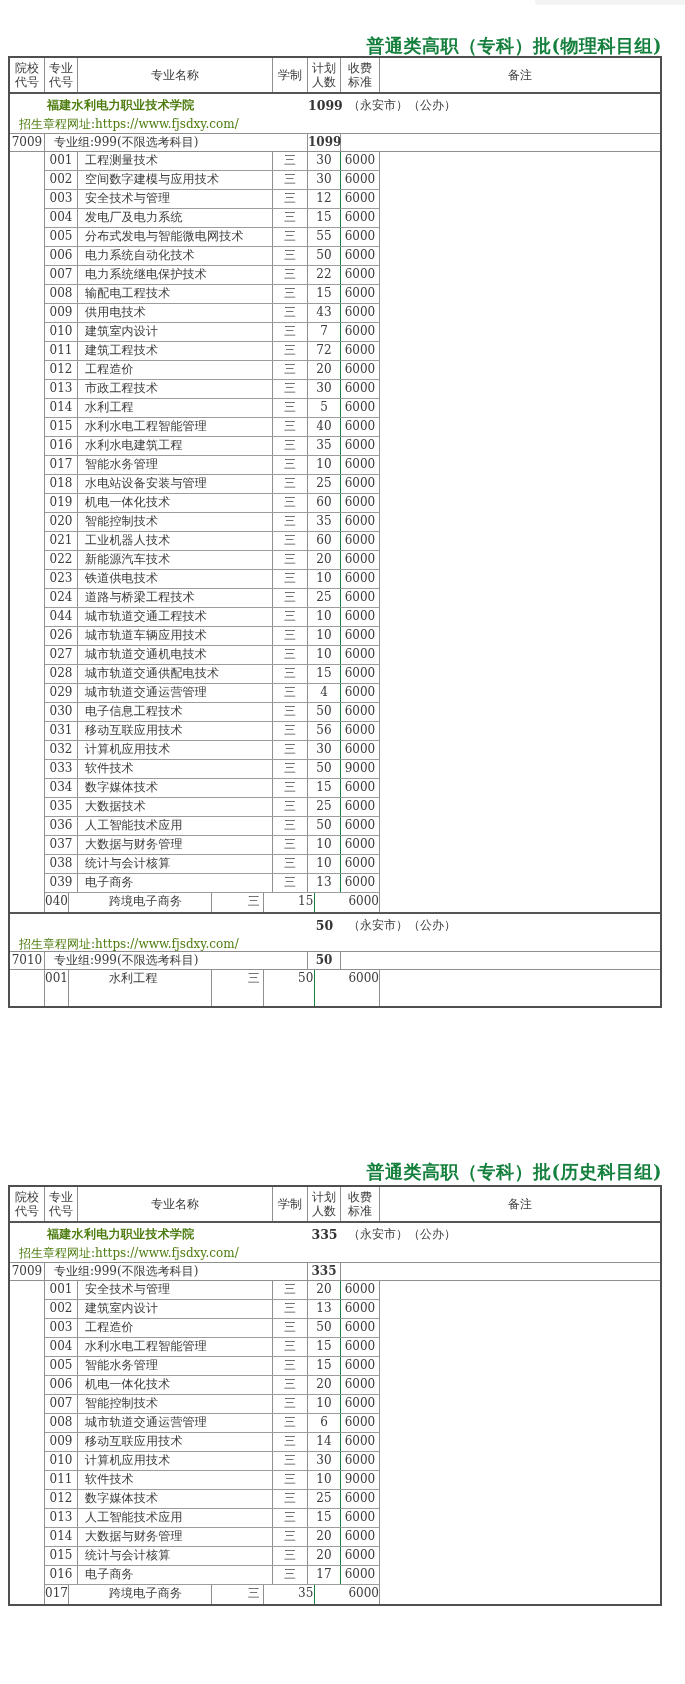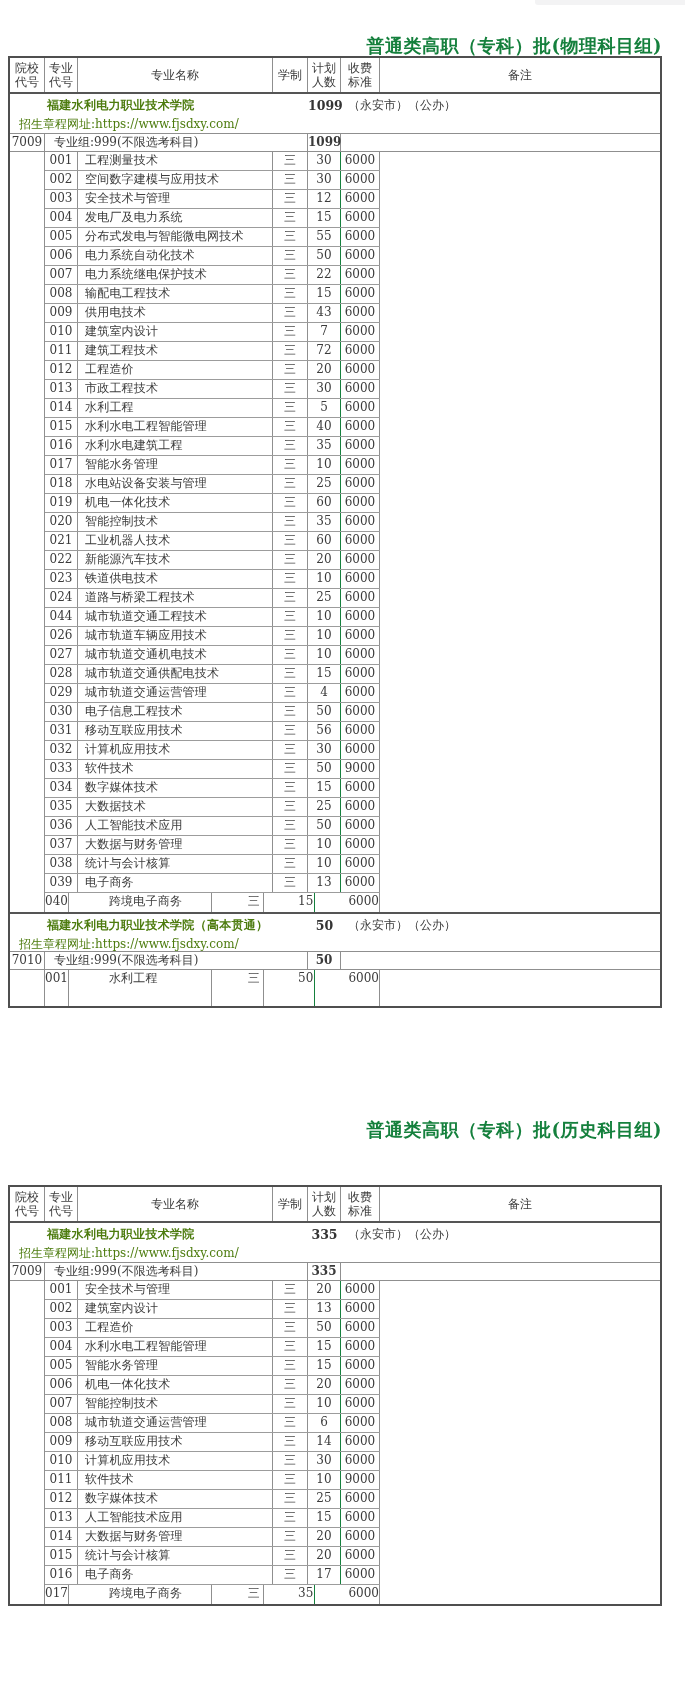--- a/index.html
+++ b/index.html
@@ -5,21 +5,21 @@
   html,body{margin:0;padding:0;}
   body{
     width:685px;height:1684px;position:relative;background:#ffffff;
     font-family:"DejaVu Serif","Liberation Serif",serif;color:#3b3b3b;
     overflow:hidden;
   }
   .corner-strip{position:absolute;top:0;right:0;width:150px;height:5px;background:#f3f3f4;border-radius:0 0 0 3px;}
   .doc-title{position:absolute;left:8px;width:654px;text-align:right;
     font-size:18px;font-weight:bold;color:#15803d;letter-spacing:0.5px;margin-top:20px;}
   #title-0{top:14px;}
-  #title-1{top:1098px;}
+  #title-1{top:1140px;}
   .jtable{position:absolute;left:8px;width:654px;border:2px solid #4f4f4f;background:#fff;box-sizing:border-box;}
   #table-0{top:56px;}
   #table-1{top:1185px;}
 
   .thead{display:flex;height:36px;border-bottom:2px solid #555;box-sizing:border-box;}
   .th{display:flex;align-items:center;justify-content:center;text-align:center;
       font-size:12px;line-height:14px;white-space:pre-line;color:#3c3c3c;
       border-right:1px solid #8f8f8f;box-sizing:border-box;}
   .c1{width:35px;}.c2{width:33px;}.c3{width:195px;}.c4{width:35px;}.c5{width:33px;}.c6{width:39px;}
   .c7{flex:1;border-right:none;}
@@ -370,21 +370,20 @@
           <div class="m-name">跨境电子商务</div>
           <div class="m-years">三</div>
           <div class="m-plan">15</div>
           <div class="m-fee">6000</div>
         </div>
       </div>
       <div class="mcol-right"></div>
     </div>
     <div class="inst-block section-sep">
       <div class="inst-line1">
-        <div class="inst-name">福建水利电力职业技术学院（高本贯通）</div>
         <div class="inst-plan">50</div>
         <div class="inst-loc">（永安市）（公办）</div>
       </div>
       <div class="inst-url">招生章程网址:https://www.fjsdxy.com/</div>
     </div>
     <div class="group-row">
       <div class="g-code">7010</div>
       <div class="g-label">专业组:999(不限选考科目)</div>
       <div class="g-plan">50</div>
       <div class="g-rest"></div>

